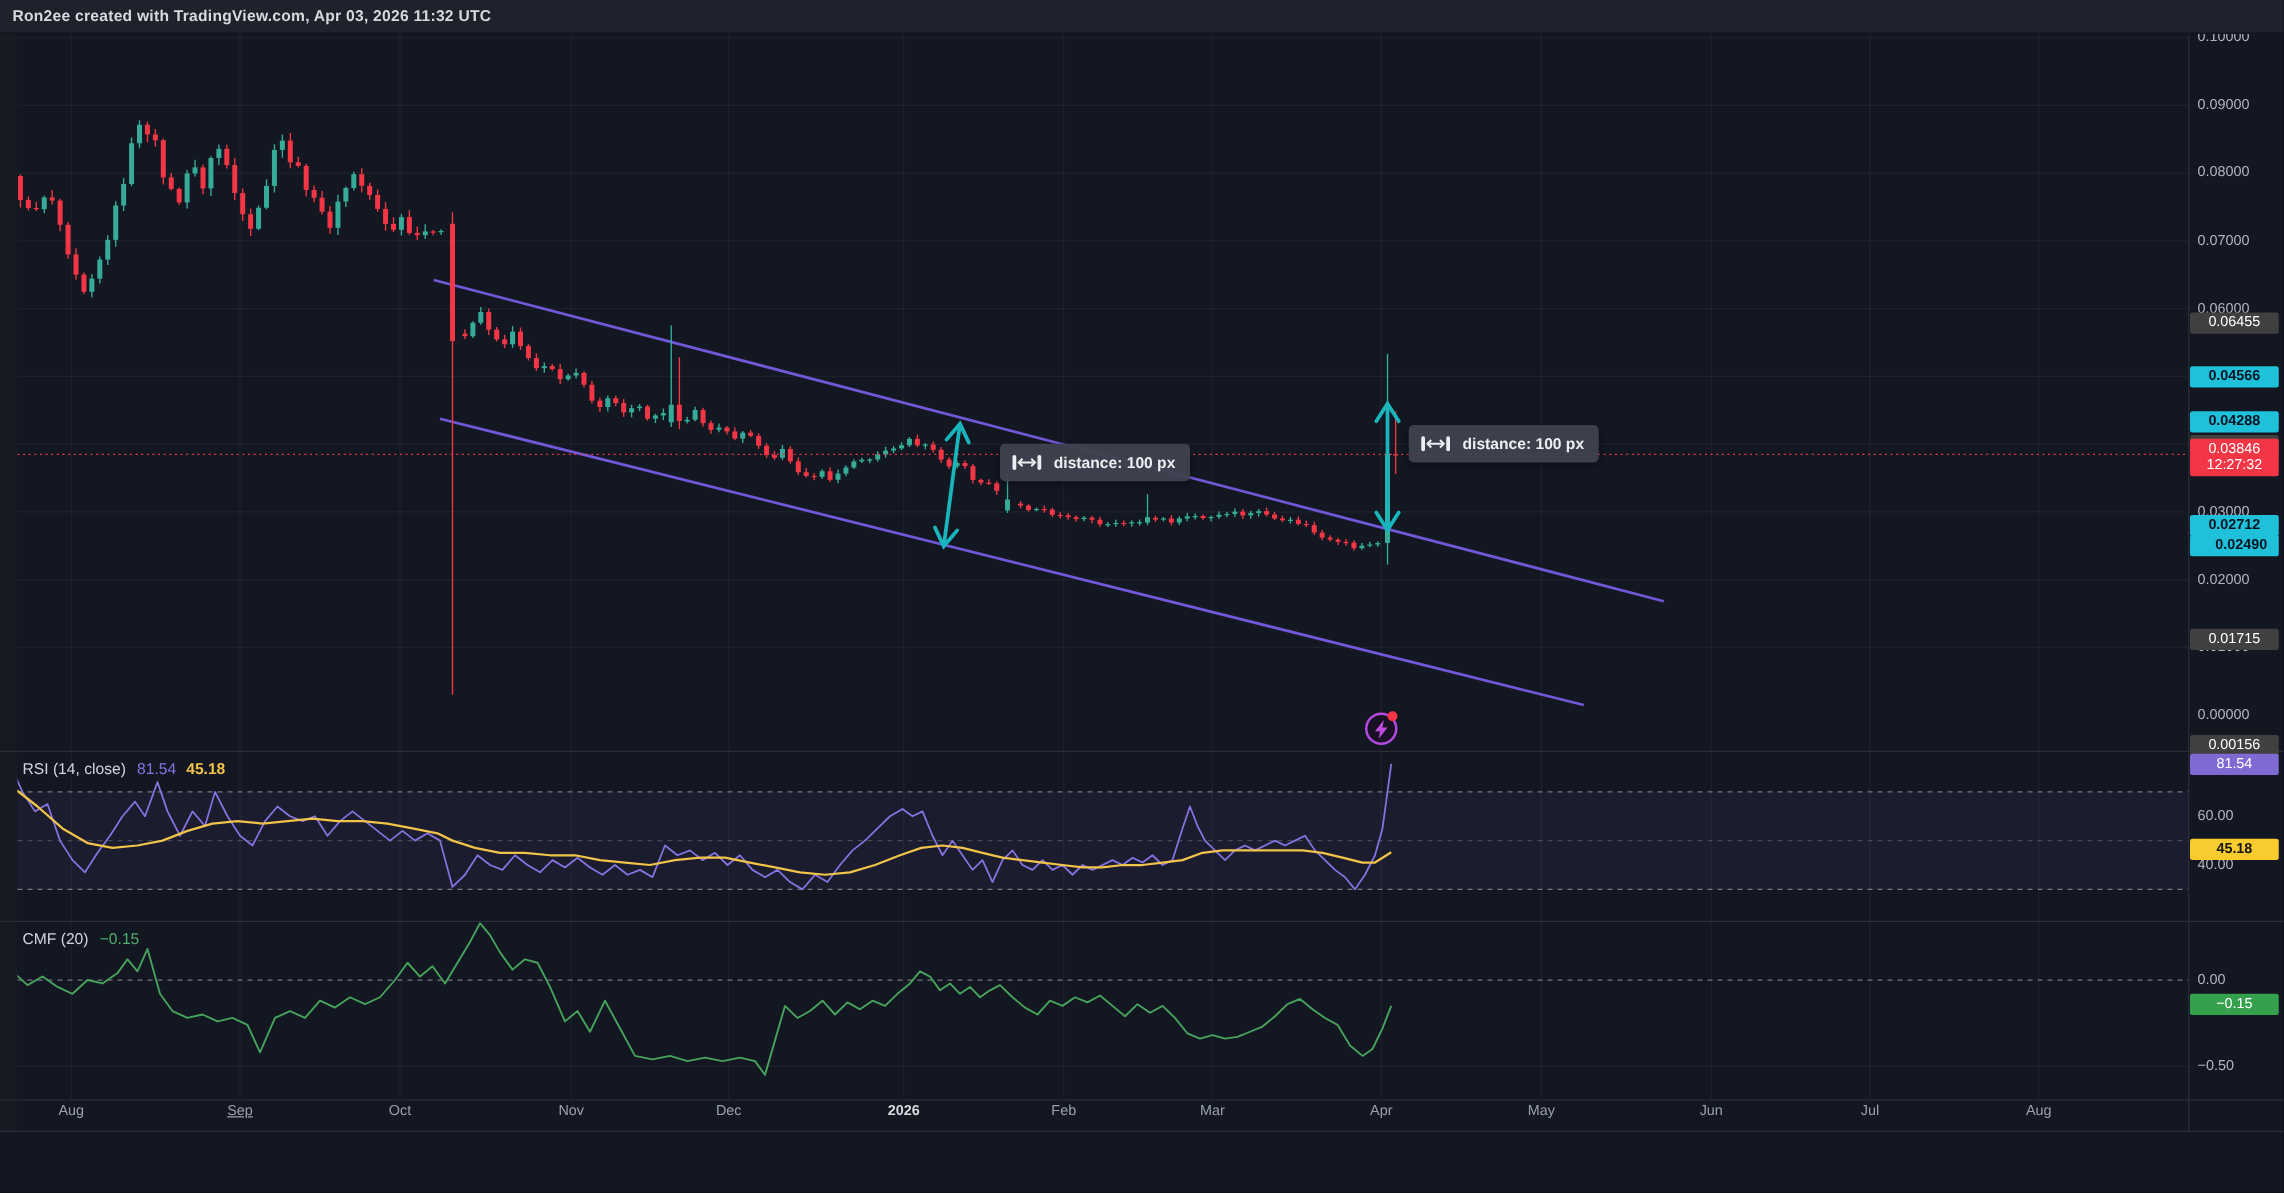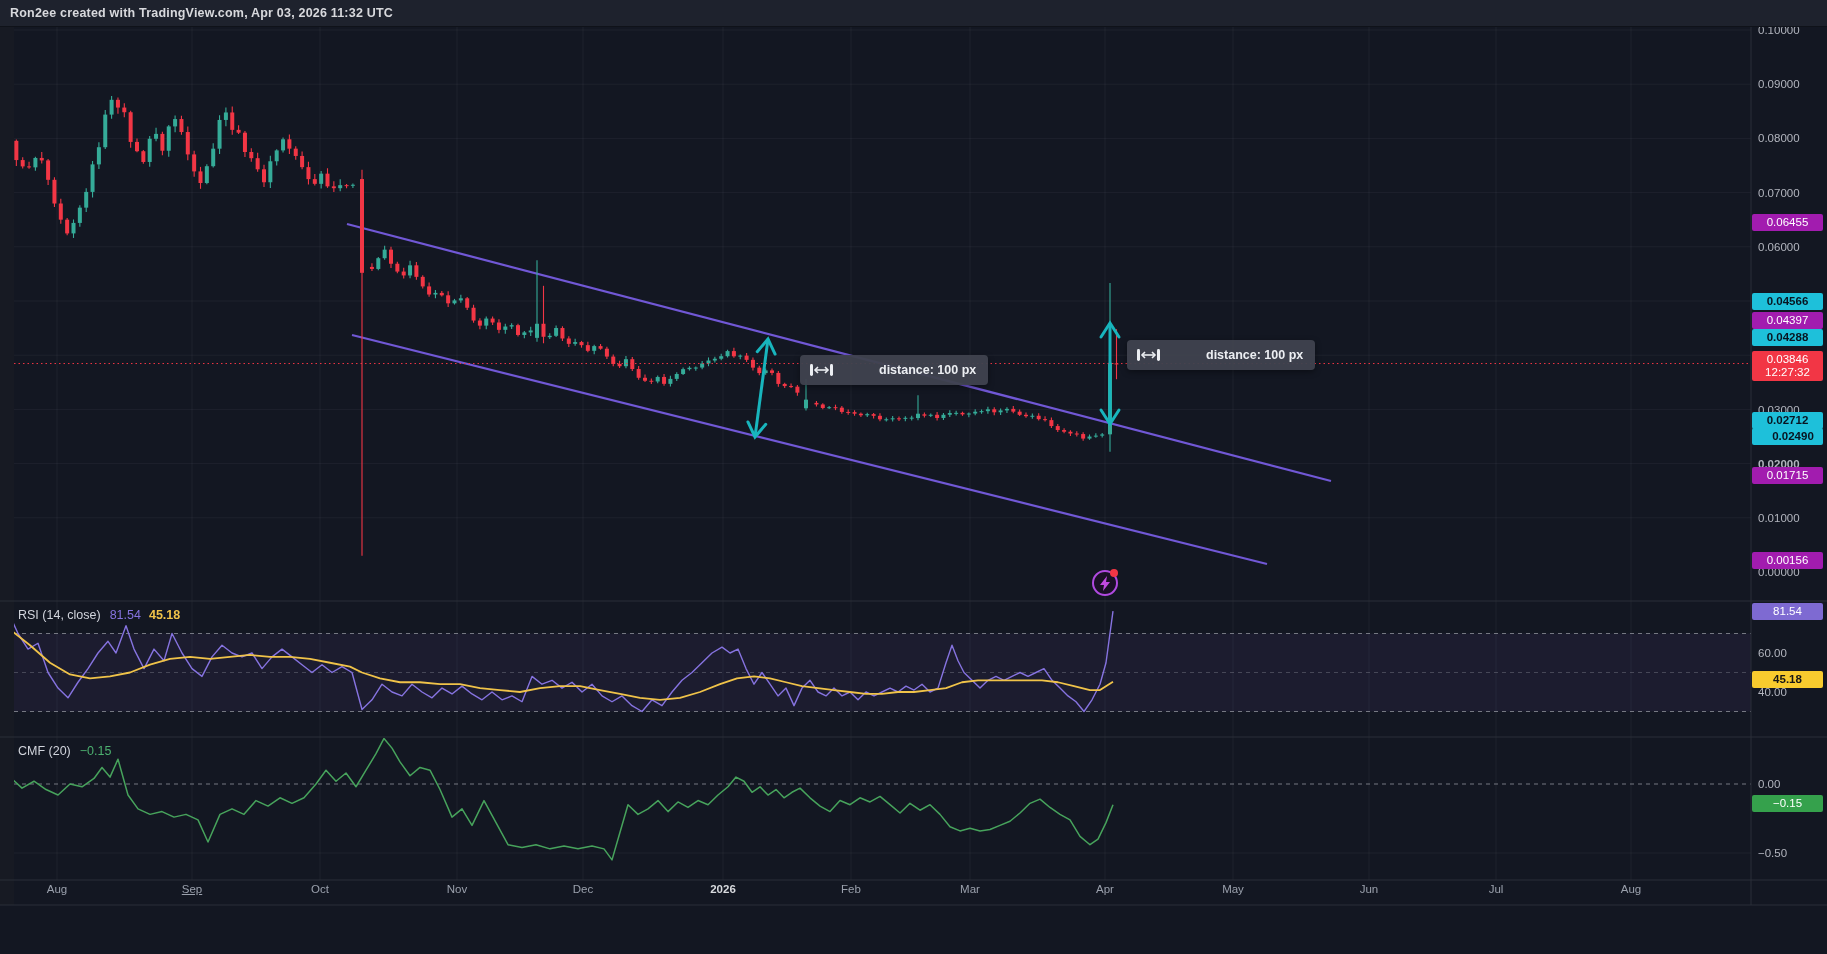--- a/index.html
+++ b/index.html
@@ -15,30 +15,30 @@
   #legend .k{color:#d1d4dc;}
   #legend .v{color:#f23645;margin-right:7px;}
   #legend .chg{color:#f23645;}
   .ind-legend{font-size:12.5px;color:#d1d4dc;white-space:nowrap;}
   .ind-legend .lv1{margin-left:9px;color:#8673e0;}
   .ind-legend .lv2{margin-left:8px;color:#f0c349;font-weight:bold;}
   .ind-legend .lvg{margin-left:9px;color:#4caf6f;}
   .tick{position:absolute;z-index:2;left:1758px;font-size:11.5px;color:#b2b5be;transform:translateY(-50%);}
   .badge{position:absolute;z-index:4;left:1752px;width:71px;text-align:center;font-size:11.5px;
          border-radius:2px;padding:2px 0;line-height:13px;}
-  .badge.purple{background:#a21caf;color:#fff;}
+  .badge.purple{background:#404040;color:#fff;margin-top:36px;}
   .badge.purple2{background:#7e6ad2;color:#fff;}
   .badge.cyan{background:#1ec0da;color:#081421;font-weight:bold;}
   .badge.red{background:#f23645;color:#fff;}
   .badge.yellow{background:#f8cb2e;color:#161616;font-weight:bold;}
   .badge.green{background:#35a14c;color:#fff;}
   .month{position:absolute;z-index:2;top:883px;transform:translateX(-50%);font-size:11.5px;color:#9aa0ac;}
   .month.major{color:#d8dade;font-weight:bold;}
   .tooltip{position:absolute;z-index:5;height:30px;background:rgba(64,67,78,.96);border-radius:4px;
-           display:flex;align-items:center;padding:0 12px 0 9px;box-shadow:0 2px 6px rgba(0,0,0,.4);gap:36px;}
+           display:flex;align-items:center;padding:0 12px 0 9px;box-shadow:0 2px 6px rgba(0,0,0,.4);}
   .tooltip .txt{color:#eceef2;font-size:12.5px;font-weight:bold;margin-left:9px;white-space:nowrap;}
   #footer{left:0;top:905px;width:1827px;height:49px;background:#191d28;display:flex;align-items:center;padding-left:36px;}
   #footer .brand{color:#e4e5e9;font-size:21px;font-weight:bold;margin-left:10px;letter-spacing:.2px;}
 </style>
 </head>
 <body>
 
 <div id="stage">
   <svg id="chart-svg" width="1827" height="954">
       <rect x="0" y="27" width="1827" height="878" fill="#131722"></rect>
@@ -476,21 +476,21 @@
 
   <div id="axis-slot">
       <div class="tick" style="top: 30px;">0.10000</div>
       <div class="tick" style="top: 84px;">0.09000</div>
       <div class="tick" style="top: 138px;">0.08000</div>
       <div class="tick" style="top: 193px;">0.07000</div>
       <div class="tick" style="top: 247px;">0.06000</div>
       <div class="tick" style="top: 301px;">0.05000</div>
       <div class="tick" style="top: 355px;">0.04000</div>
       <div class="tick" style="top: 410px;">0.03000</div>
-      <div class="tick" style="top: 464px; font-weight: bold;">0.02000</div>
+      <div class="tick" style="top: 464px;">0.02000</div>
       <div class="tick" style="top: 518px;">0.01000</div>
       <div class="tick" style="top: 572px;">0.00000</div>
       <div class="tick" style="top: 653px;">60.00</div>
       <div class="tick" style="top: 692px;">40.00</div>
       <div class="tick" style="top: 784px;">0.00</div>
       <div class="tick" style="top: 853px;">−0.50</div>
       <div class="badge purple" style="top: 213.5px;">0.06455</div>
       <div class="badge cyan" style="top: 292.5px;">0.04566</div>
       <div class="badge purple" style="top: 311.5px;">0.04397</div>
       <div class="badge cyan" style="top: 328.5px;">0.04288</div>

